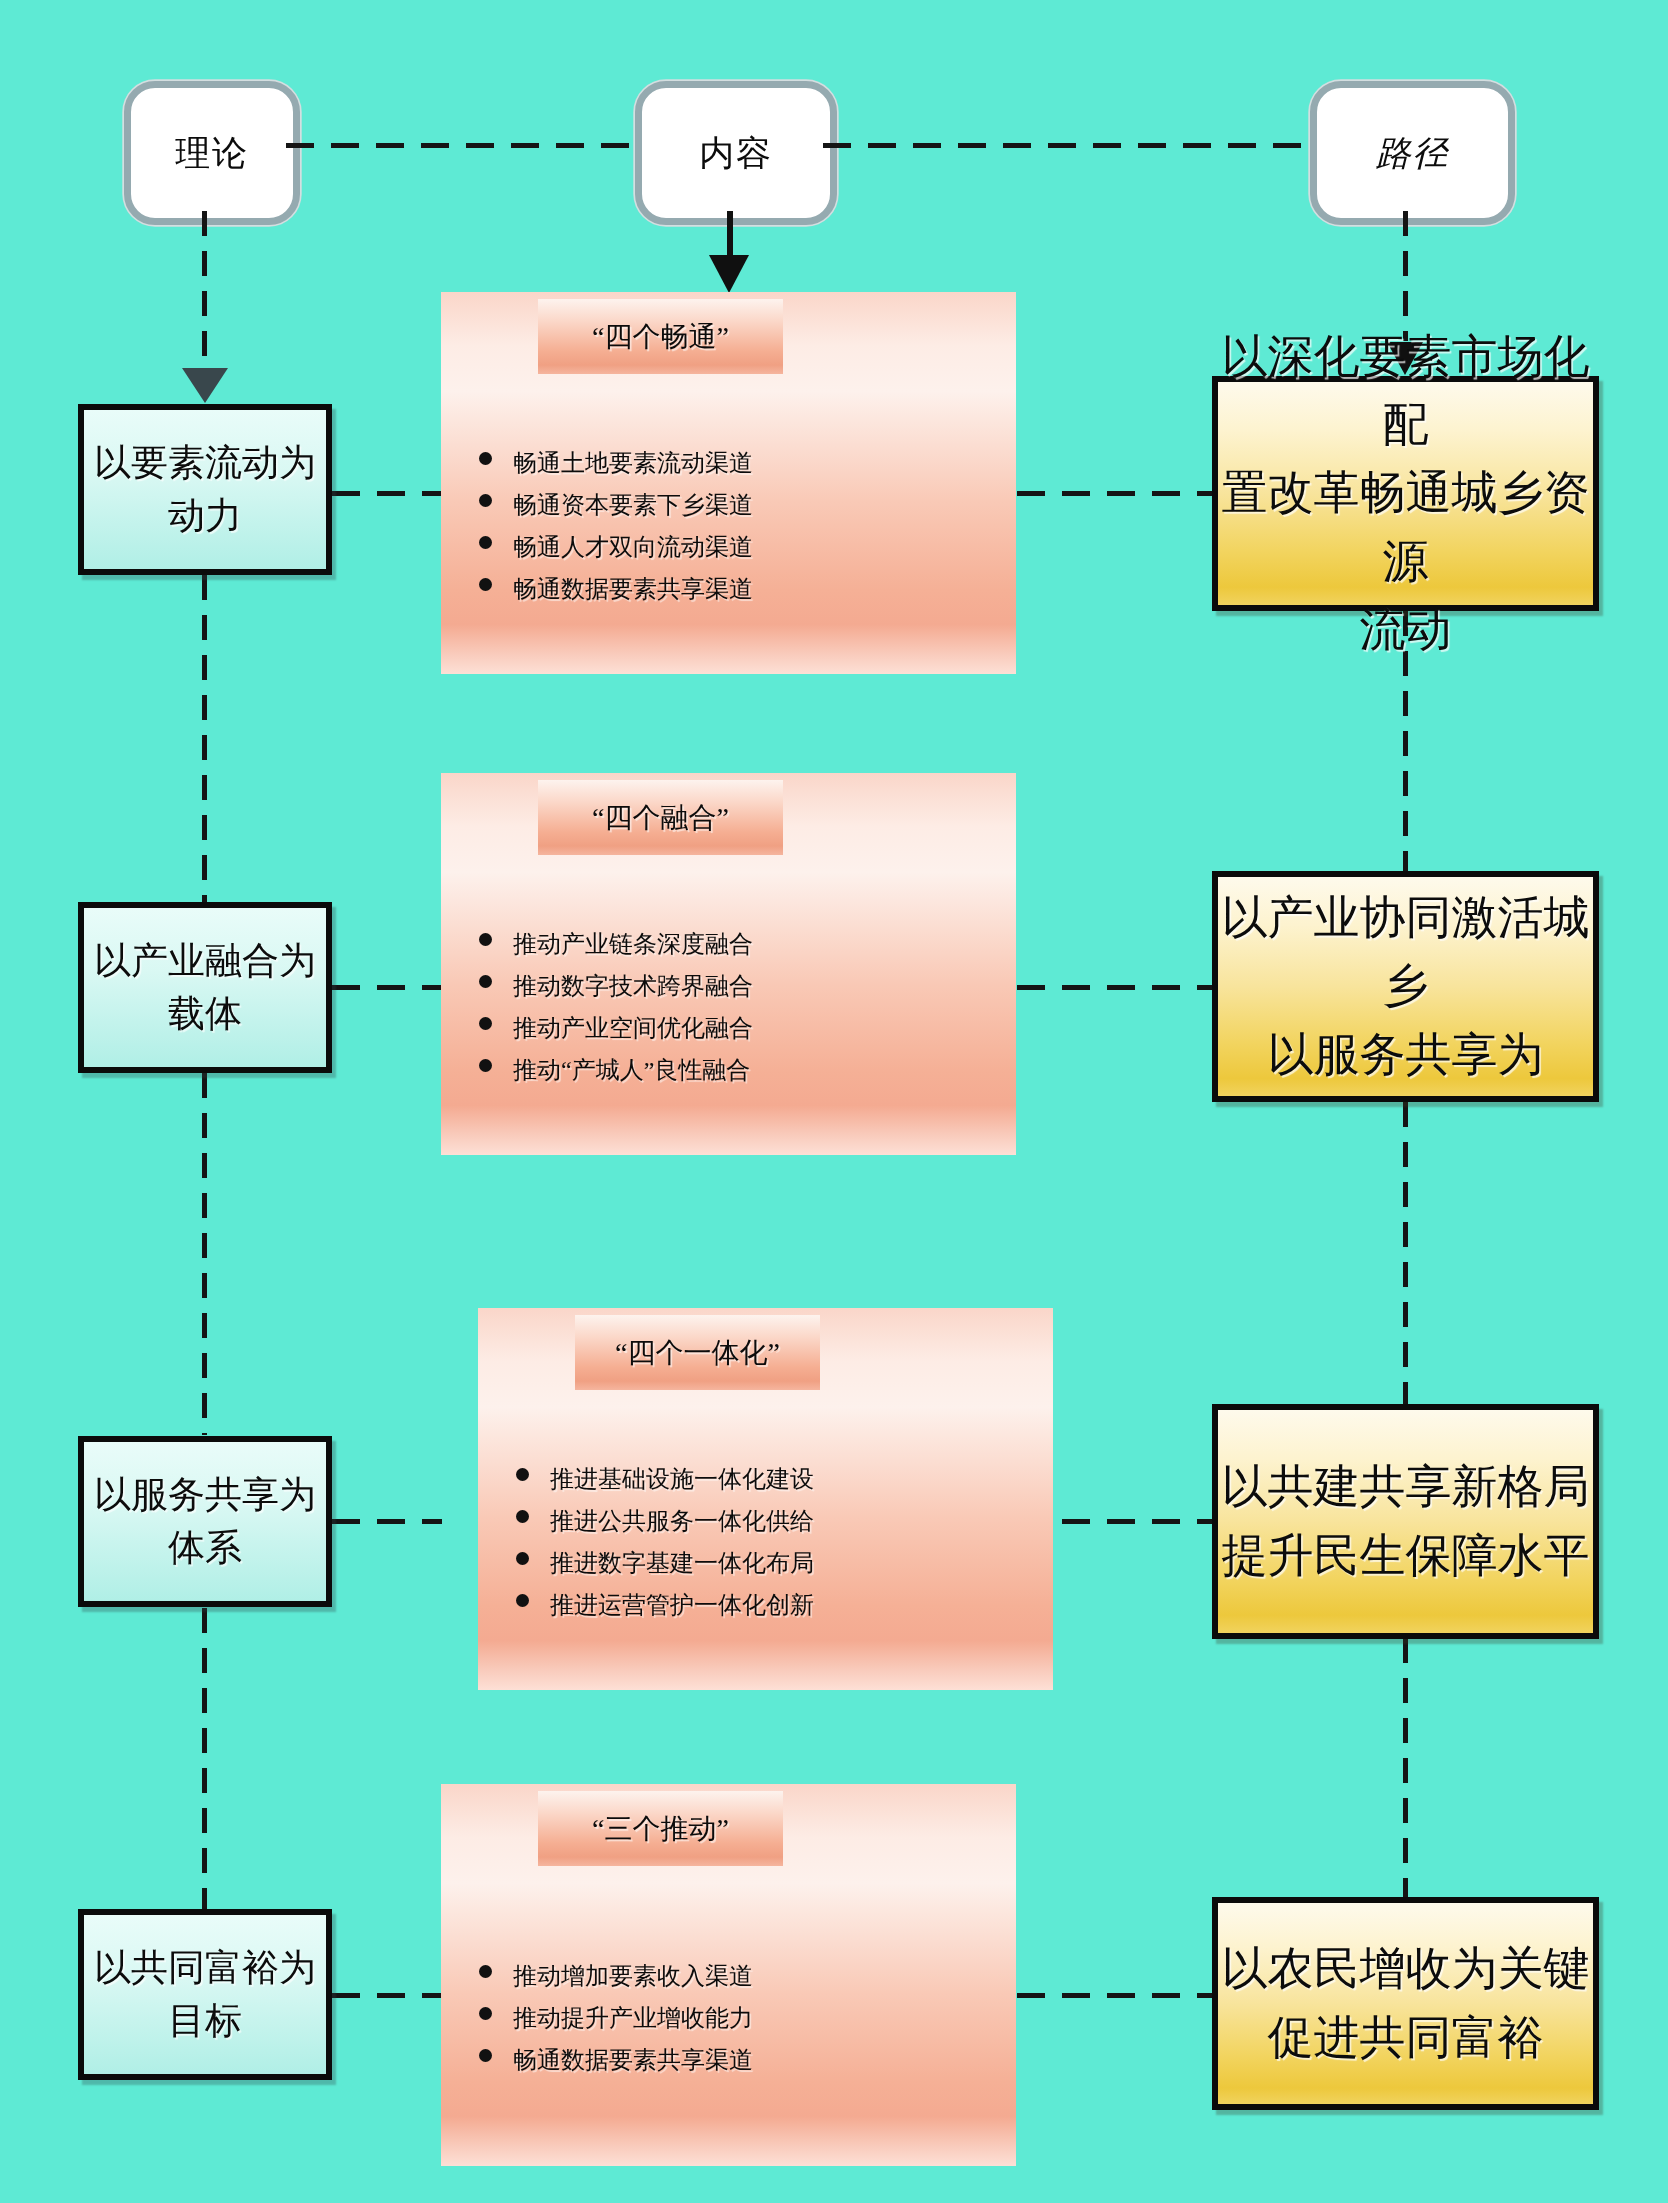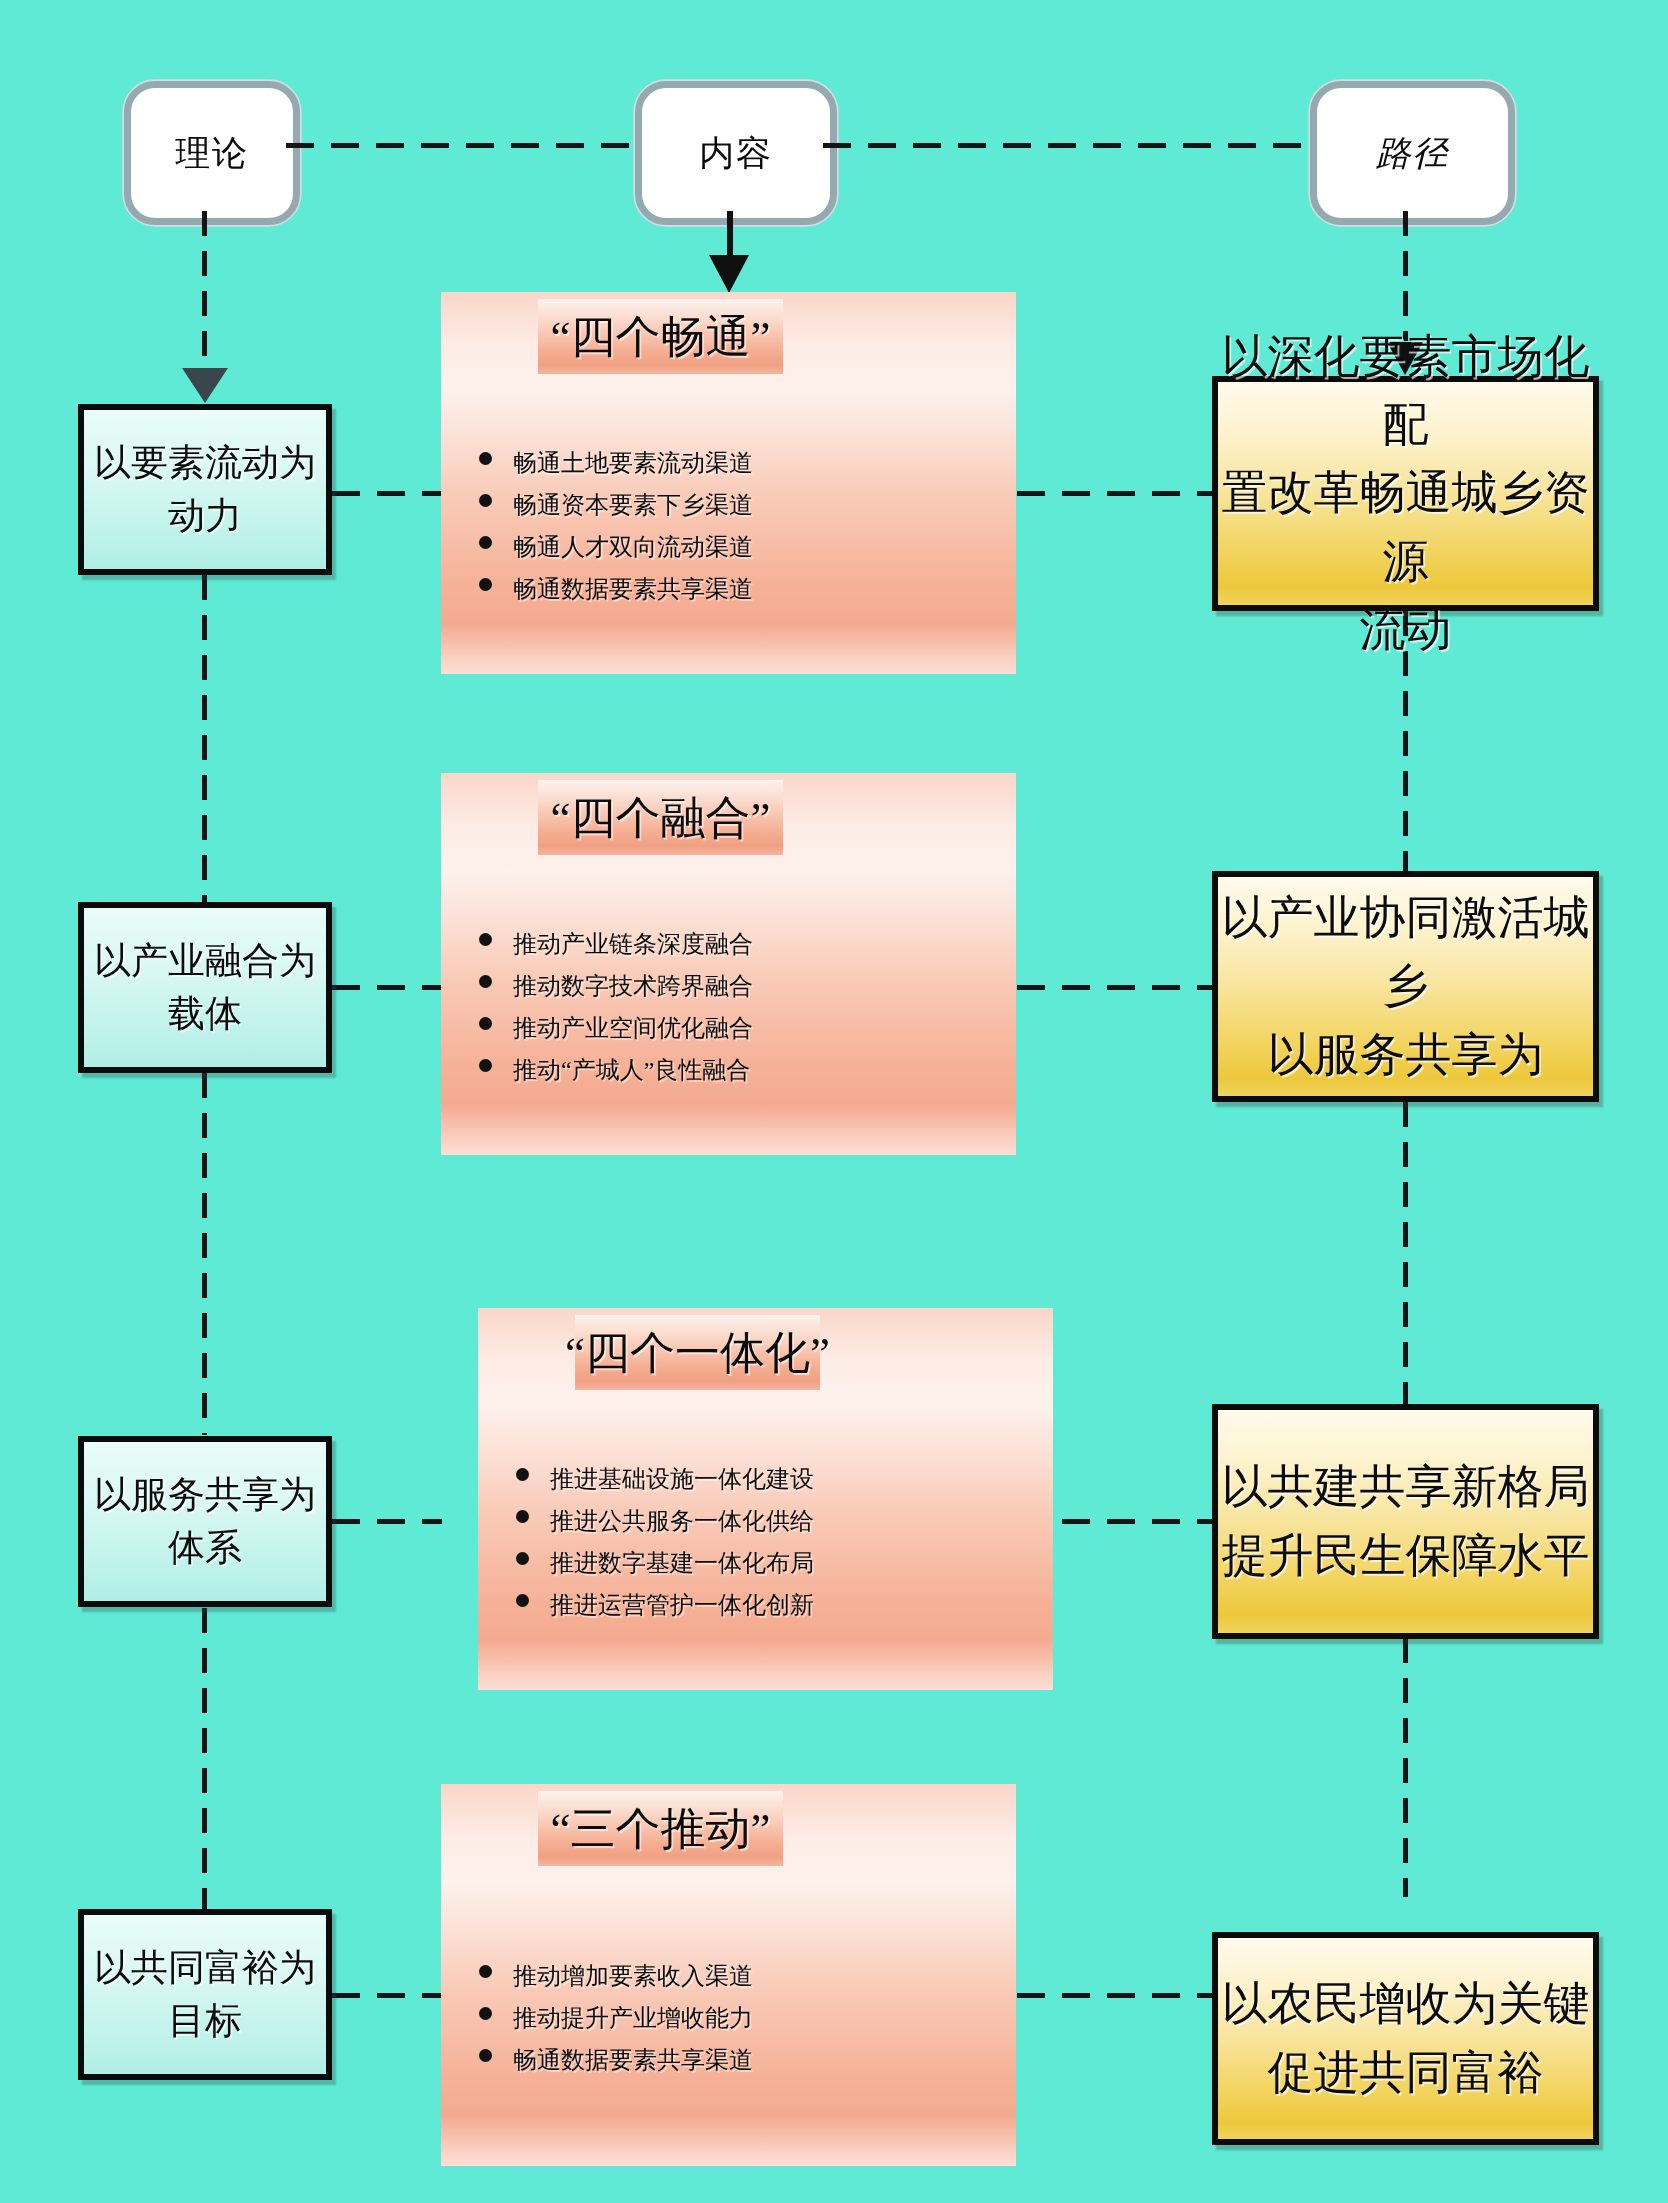--- a/index.html
+++ b/index.html
@@ -37,21 +37,21 @@
   }
   
   .pinkpanel{
     position:absolute;left:441px;width:575px;height:382px;
     background:linear-gradient(180deg,#fad6c9 0%,#fdece5 14%,#fdf1ec 26%,#f9c9b6 55%,#f5b096 78%,#f4aa91 87%,#f9ccbd 95%,#fde0d6 100%);
   }
   .pinkband{
     position:absolute;left:97px;top:7px;width:245px;height:75px;
     background:linear-gradient(180deg,#fdf3ee 0%,#fbd7c8 30%,#f5ae92 70%,#f0a083 88%,#f5b59e 100%);
     display:flex;align-items:center;justify-content:center;
-    font-size:45px;white-space:nowrap;
+    font-size:28px;white-space:nowrap;
     text-shadow:1.7px 1.7px 0.9px rgba(255,255,255,.6);
   }
   .bullets{
     position:absolute;left:38px;right:17.4px;top:109px;bottom:22.6px;
     display:flex;flex-direction:column;justify-content:center;row-gap:13px;
   }
   .bullet{
     font-size:24px;line-height:1.2;white-space:nowrap;
     text-shadow:1.7px 1.7px 0.9px rgba(255,255,255,.55);
   }
@@ -152,17 +152,17 @@
   <div class="cyanbox" style="top:1909px;">以共同富裕为
 目标</div>
   <div class="pinkpanel" style="top:1784px;">
     <div class="pinkband">“三个推动”</div>
     <div class="bullets">
       <div class="bullet">推动增加要素收入渠道</div>
       <div class="bullet">推动提升产业增收能力</div>
       <div class="bullet">畅通数据要素共享渠道</div>
     </div>
   </div>
-  <div class="yellowbox" style="top:1897px;height:213px;margin-top:35px;">以农民增收为关键
+  <div class="yellowbox" style="top:1897px;height:213px;">以农民增收为关键
 促进共同富裕</div>
 
 </div>
 
 
 </body></html>

